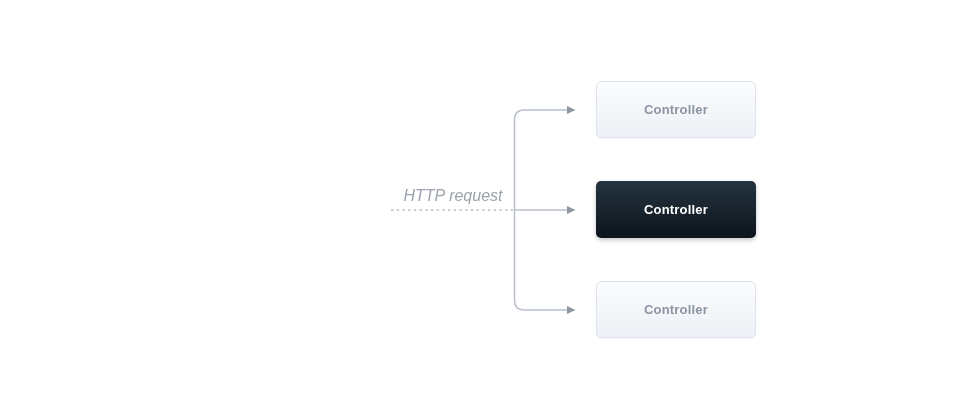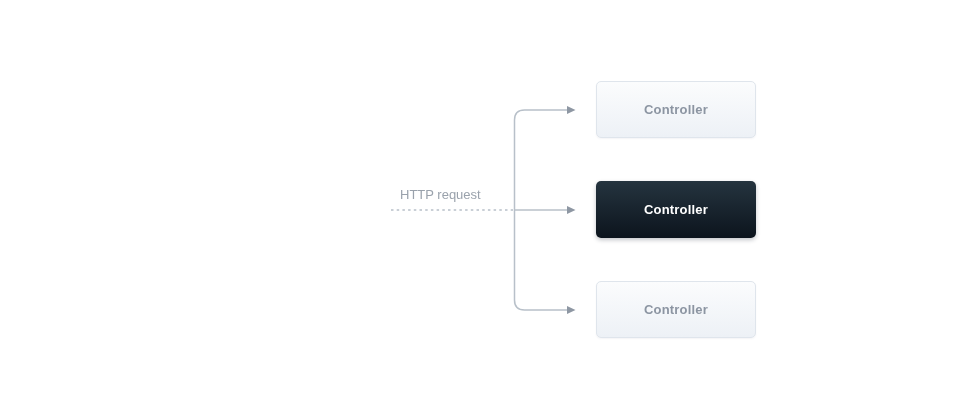--- a/index.html
+++ b/index.html
@@ -54,22 +54,22 @@
     color:var(--dark-node-text);
     font-weight:700;
     box-shadow:0 2px 4px rgba(15,25,40,.25);
   }
   .ctrl-top{left:596px;top:81px;}
   .ctrl-mid{left:596px;top:181px;}
   .ctrl-bot{left:596px;top:281px;}
   .conn-label{
     position:absolute;
     left:400px;top:187px;width:106px;
-    text-align:left;
-    font-size:13px;
+    text-align:center;
+    font-size:16px;font-style:italic;
     color:var(--label-text);
   }
 </style>
 </head>
 <body>
 
 <div class="canvas">
 
   <svg class="connectors" viewBox="0 0 970 420" xmlns="http://www.w3.org/2000/svg">
     <path class="wire dashed" d="M391 210 H513"></path>

